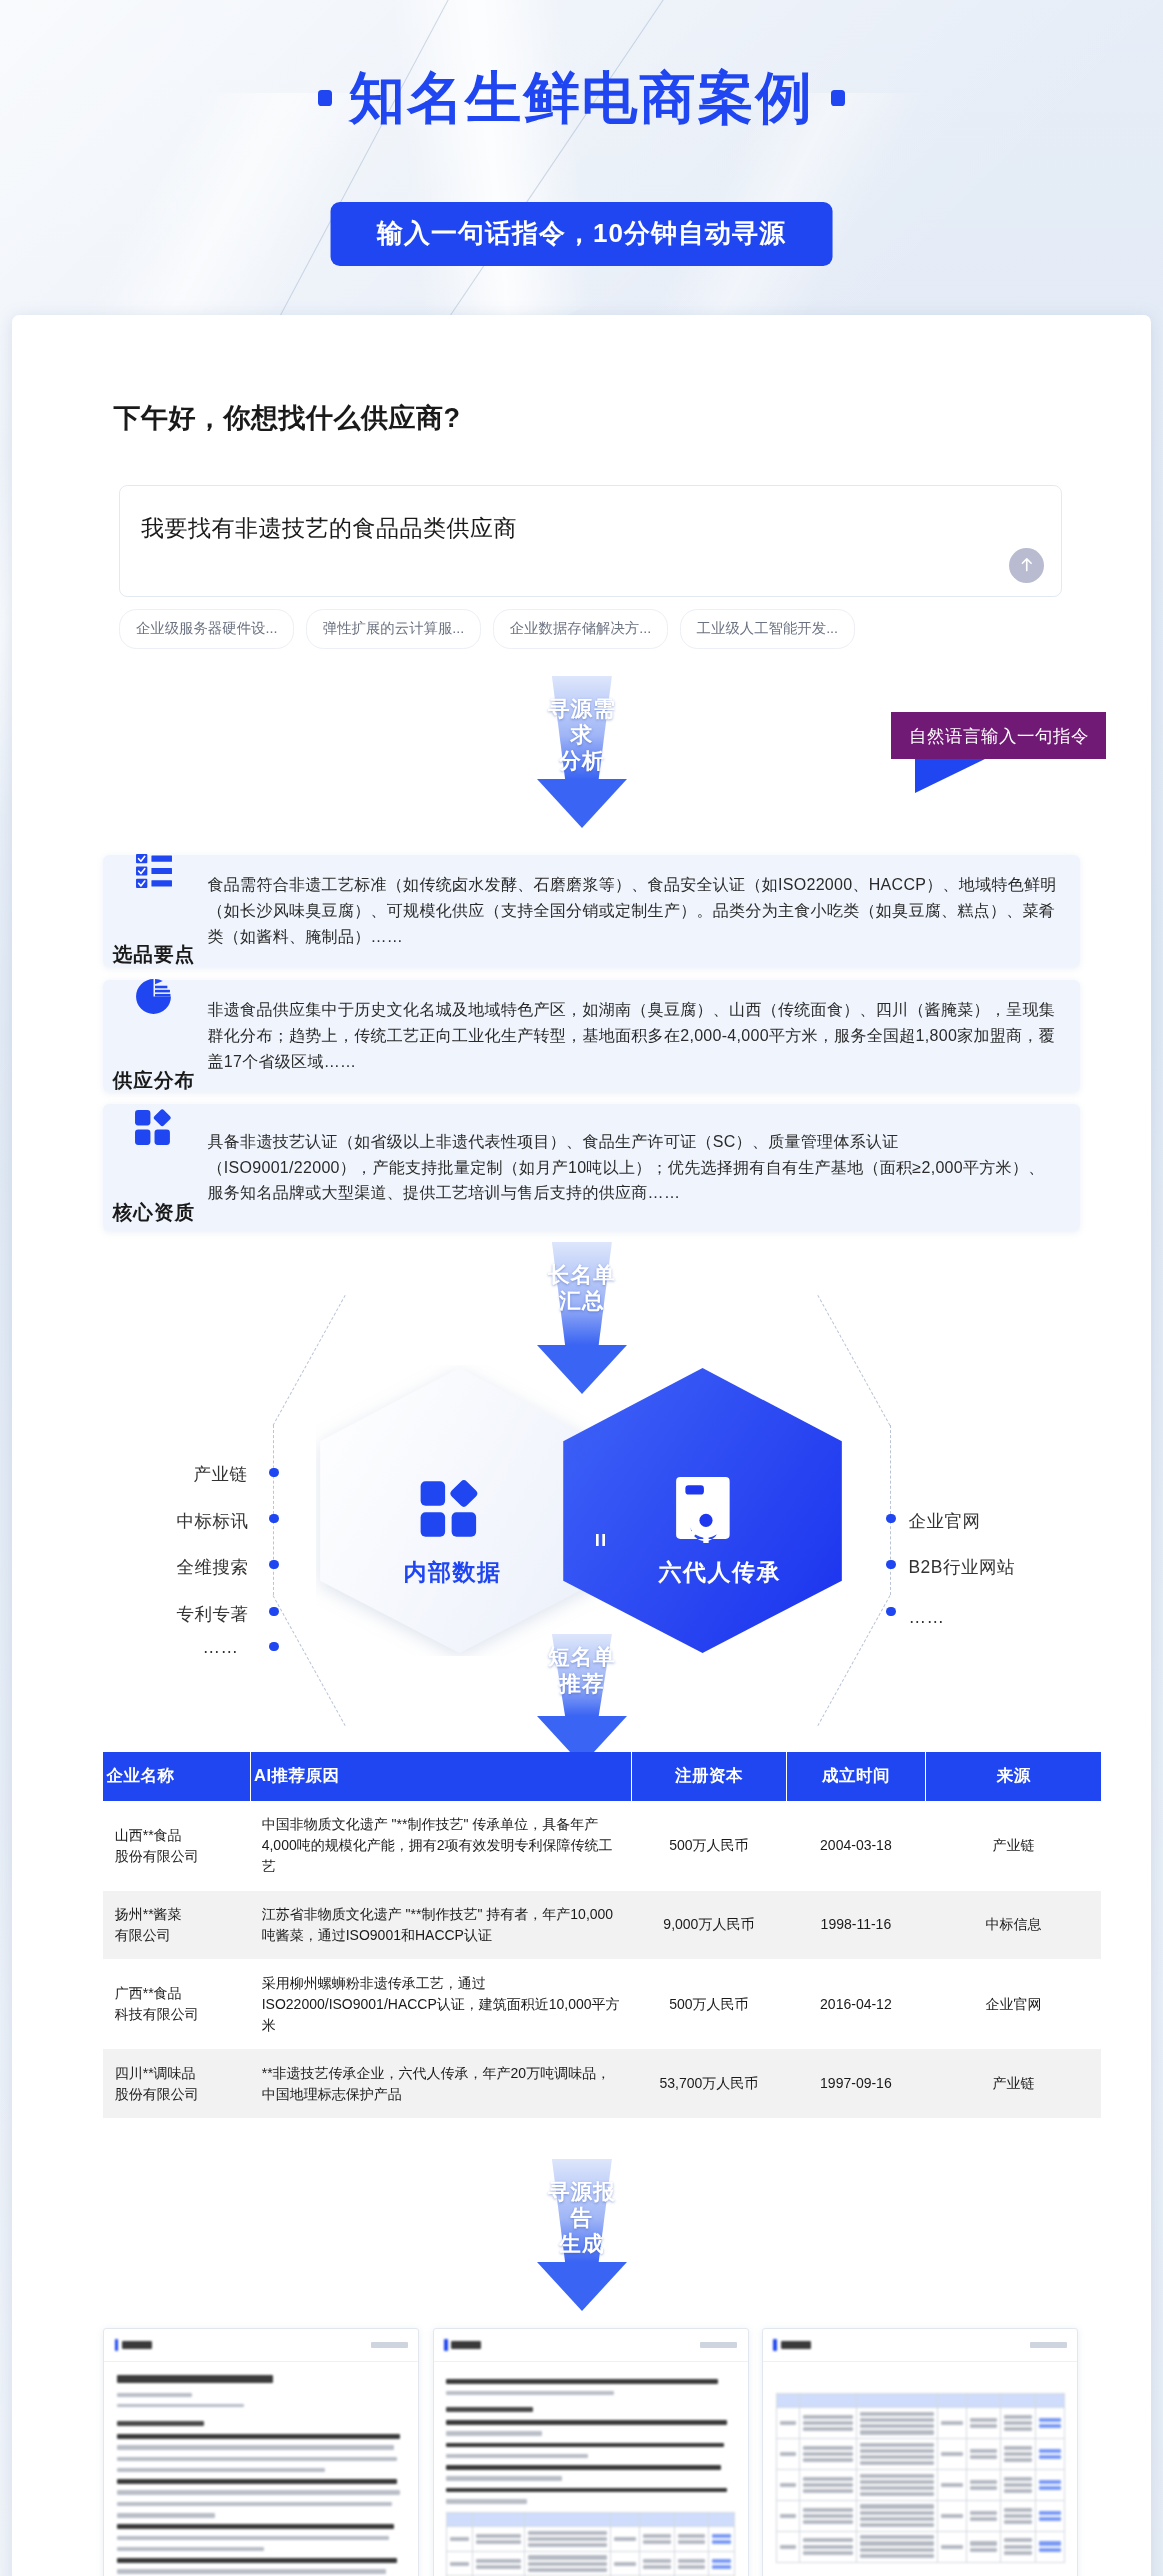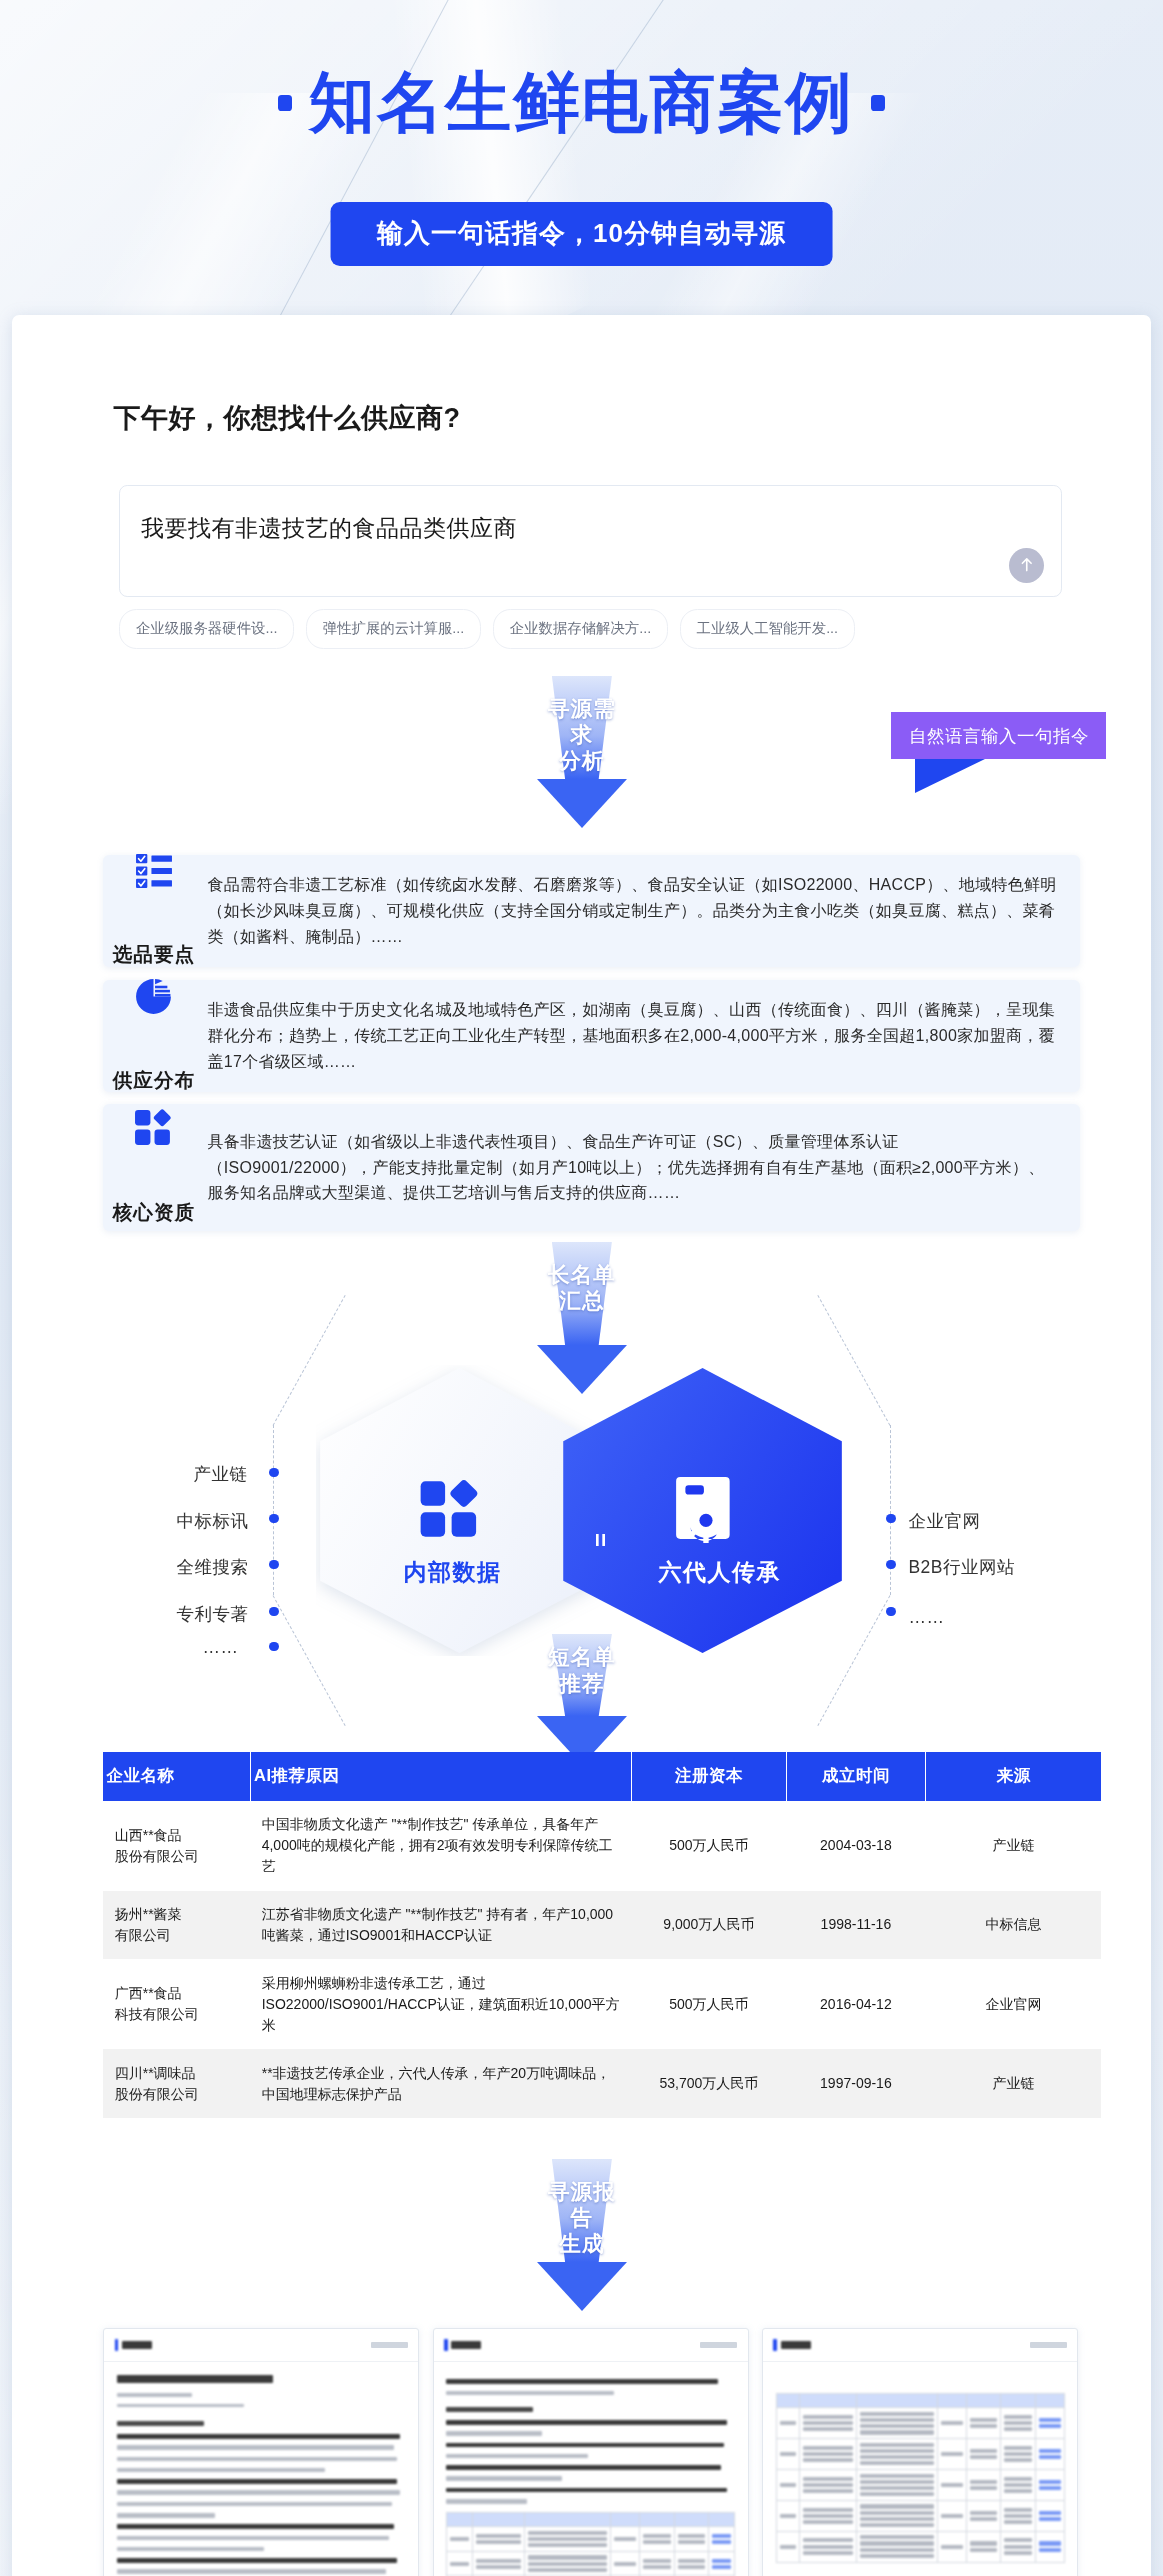--- a/index.html
+++ b/index.html
@@ -38,21 +38,21 @@
   }
 
   
   #header { position:absolute; left:0; top:0; width:1163px; height:319px; }
   #title-row {
     position:absolute; left:0; top:70px; width:1163px;
     display:flex; align-items:center; justify-content:center; gap:17.5px;
   }
   #title-row .dot { width:13.4px; height:15.5px; background:#1f46f0; border-radius:3.6px; }
   #main-title {
-    font-size:66px; font-weight:bold; color:#1f46f0;
+    font-size:56px; font-weight:bold; color:#1f46f0;
     letter-spacing:2.1px; line-height:1;
     font-family:"DejaVu Sans","Liberation Sans",sans-serif;
   }
   #subtitle-pill {
     position:absolute; left:50%; top:202px; transform:translateX(-50%);
     background:#1f46f0; color:#fff;
     font-size:26px; font-weight:bold; letter-spacing:1px;
     padding:14.4px 47px; border-radius:9.3px; white-space:nowrap;
   }
 
@@ -67,21 +67,21 @@
 
   
   #greeting {
     position:absolute; left:101px; top:85px;
     font-size:27px; font-weight:bold; color:#1a1a1a; letter-spacing:0.5px;
   }
   #callout {
     position:absolute; left:879px; top:397px; width:215px; height:47px;
   }
   #callout .bubble {
-    background:#8b5cf6; color:#fff; width:215px; height:47px;
+    background:#701a75; color:#fff; width:215px; height:47px;
     display:flex; align-items:center; justify-content:center;
     font-size:17.5px; letter-spacing:0.5px;
   }
   #callout .tail {
     position:absolute; left:24px; top:47px; width:0; height:0;
     border-left:0 solid transparent;
     border-top:34px solid #1f46f0;
     border-right:70px solid transparent;
   }
   #searchbox {

